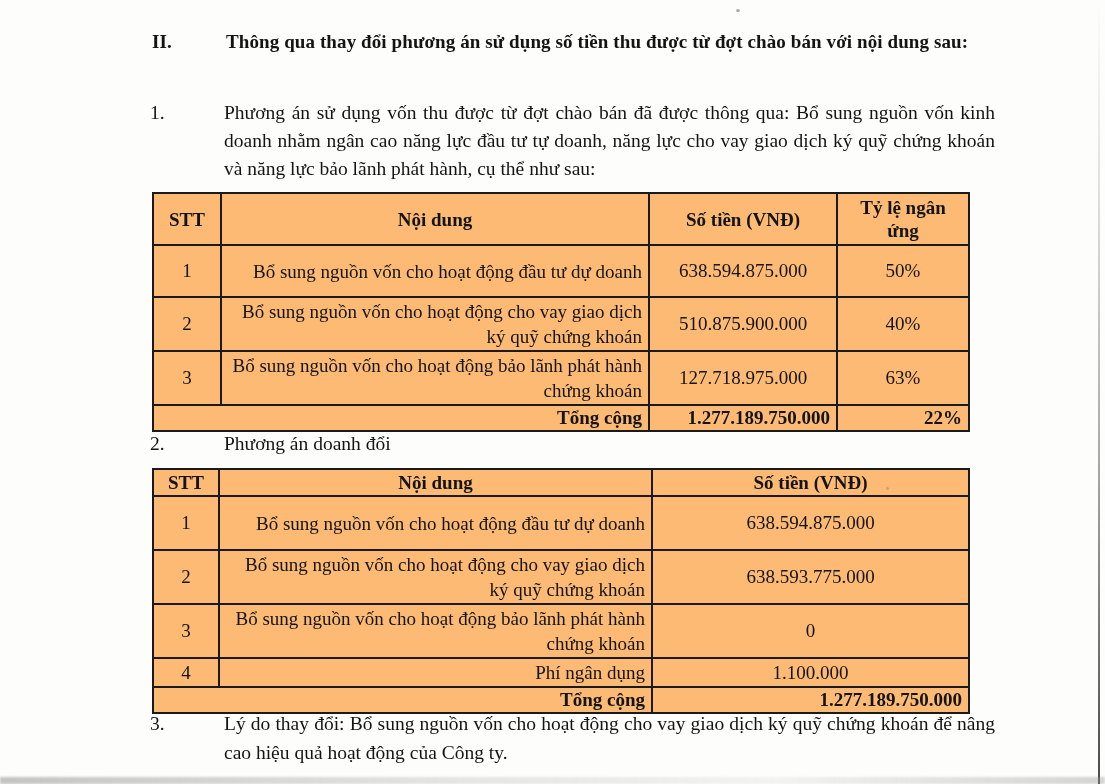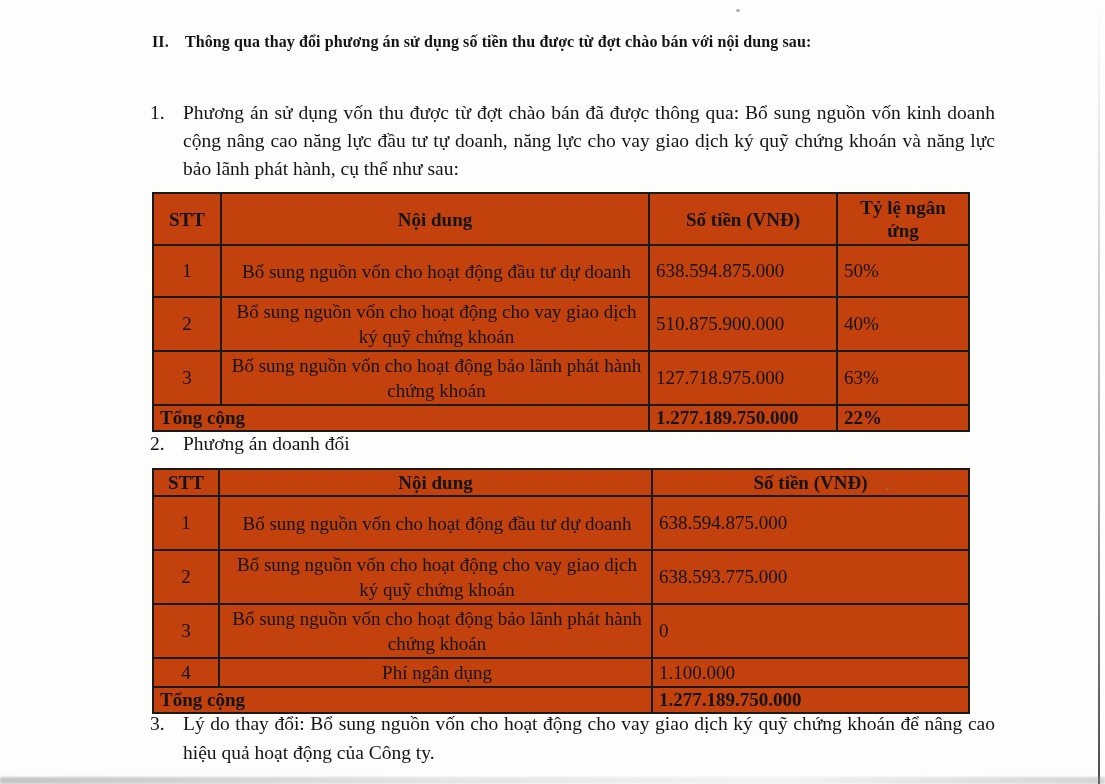--- a/index.html
+++ b/index.html
@@ -8,55 +8,55 @@
     font-family:"Liberation Serif","DejaVu Serif",serif;
     color:#141414;
     background:#ffffff;
   }
   #doc{
     position:relative;width:1105px;height:784px;overflow:hidden;
     background:#fdfdfc;
   }
   .hang{display:flex;}
   .hang .num{flex:0 0 33px;}
-  .hang .txt{flex:1;text-align:justify;}
+  .hang .txt{flex:1;text-align:justify;margin-left:41px;}
 
   .heading{
     position:absolute;top:26px;left:152px;width:838px;
-    font-weight:bold;font-size:16px;line-height:31px;letter-spacing:0.1px;
+    font-weight:bold;font-size:19px;line-height:31px;letter-spacing:0.1px;
   }
   .item1{
     position:absolute;top:99px;left:150px;width:845px;
     font-size:19.5px;line-height:28px;
   }
   .item2{
     position:absolute;top:431px;left:150px;width:500px;
     font-size:19.5px;line-height:26px;
   }
   .item3{
     position:absolute;top:709px;left:150px;width:845px;
     font-size:19.5px;line-height:29px;
   }
 
   table.doc-table{
     position:absolute;border-collapse:collapse;table-layout:fixed;
-    font-size:19px;background:#c2410c;
+    font-size:19px;background:#fdba74;
   }
   table.doc-table td,table.doc-table th{
     border:2px solid #1a1a1a;
     padding:1px 6px;
     vertical-align:middle;
     overflow:hidden;
   }
   table.doc-table th{font-weight:bold;text-align:center;line-height:23px;}
   .cell-stt{text-align:center;}
-  .cell-content{text-align:center;padding-left:9px !important;line-height:25px;}
-  .cell-amount{text-align:left;}
-  .cell-ratio{text-align:left;}
-  .total-row td{font-weight:bold;text-align:left;}
+  .cell-content{text-align:right;padding-left:9px !important;line-height:25px;}
+  .cell-amount{text-align:center;}
+  .cell-ratio{text-align:center;}
+  .total-row td{font-weight:bold;text-align:right;}
 
   #table1{top:192px;left:152px;width:816px;}
   #table1 .hrow th{height:48px;}
   #table1 .drow td{height:48px;}
   #table1 .total-row td{height:22px;}
 
   #table2{top:468px;left:152px;width:816px;}
   #table2 .hrow th{height:22px;}
   #table2 .drow td{height:50px;}
   #table2 .srow td{height:22px;}
@@ -89,21 +89,21 @@
 
 <div id="doc">
 
   <div class="heading hang">
     <span class="num">II.</span>
     <span class="txt">Thông qua thay đổi phương án sử dụng số tiền thu được từ đợt chào bán với nội dung sau:</span>
   </div>
 
   <div class="item1 hang">
     <span class="num">1.</span>
-    <span class="txt">Phương án sử dụng vốn thu được từ đợt chào bán đã được thông qua: Bổ sung nguồn vốn kinh doanh cộng nâng cao năng lực đầu tư tự doanh, năng lực cho vay giao dịch ký quỹ chứng khoán và năng lực bảo lãnh phát hành, cụ thể như sau:</span>
+    <span class="txt">Phương án sử dụng vốn thu được từ đợt chào bán đã được thông qua: Bổ sung nguồn vốn kinh doanh nhằm ngân cao năng lực đầu tư tự doanh, năng lực cho vay giao dịch ký quỹ chứng khoán và năng lực bảo lãnh phát hành, cụ thể như sau:</span>
   </div>
 
   <table id="table1" class="doc-table">
     <colgroup>
       <col style="width:68px">
       <col style="width:428px">
       <col style="width:188px">
       <col style="width:132px">
     </colgroup>
     <tbody>

